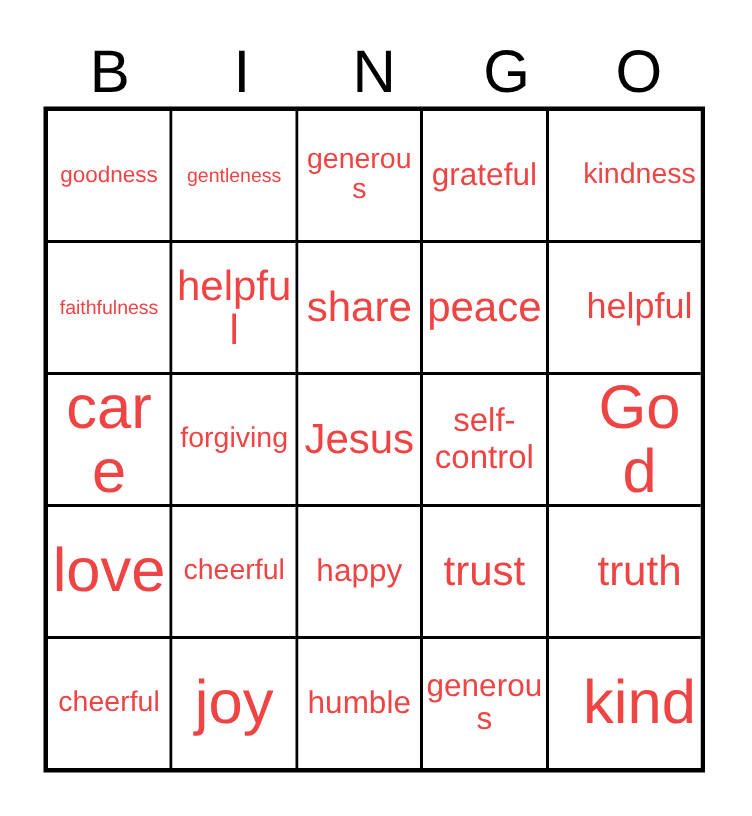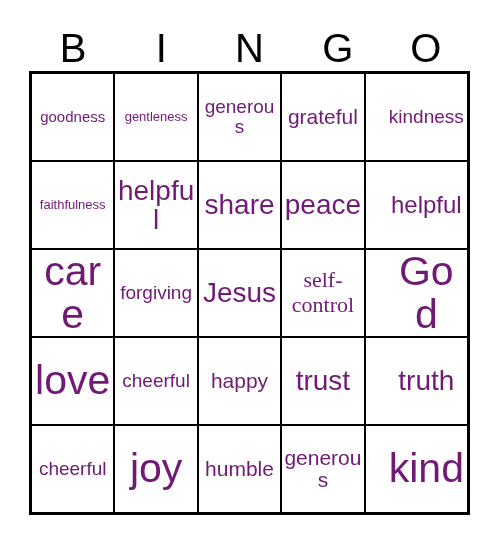--- a/index.html
+++ b/index.html
@@ -79,35 +79,35 @@
     overflow: hidden;
     background: #ffffff;
   }
   .cell:last-child {
     border-right: none;
     margin-left: 20px;
   }
   .cell-text {
     display: block;
     width: 100%;
-    color: #701a75;
+    color: #ef4444;
     line-height: 1.05;
     white-space: normal;
     word-break: break-word;
   }
 
   
   .sz-xs   { font-size: 13px; }
   .sz-s    { font-size: 15px; }
   .sz-m    { font-size: 19px; }
   .sz-ml   { font-size: 21px; }
   .sz-l    { font-size: 24px; }
   .sz-xl   { font-size: 28px; }
   .sz-xxl  { font-size: 41px; }
-  .sz-wrap { font-size: 22px; line-height: 1.12; font-family: Liberation Serif, serif; }
+  .sz-wrap { font-size: 22px; line-height: 1.12; }
 </style>
 </head>
 <body>
 
 <div id="bingo-card">
 
   <div id="header-row">
     <div class="header-letter">B</div>
     <div class="header-letter">I</div>
     <div class="header-letter">N</div>

